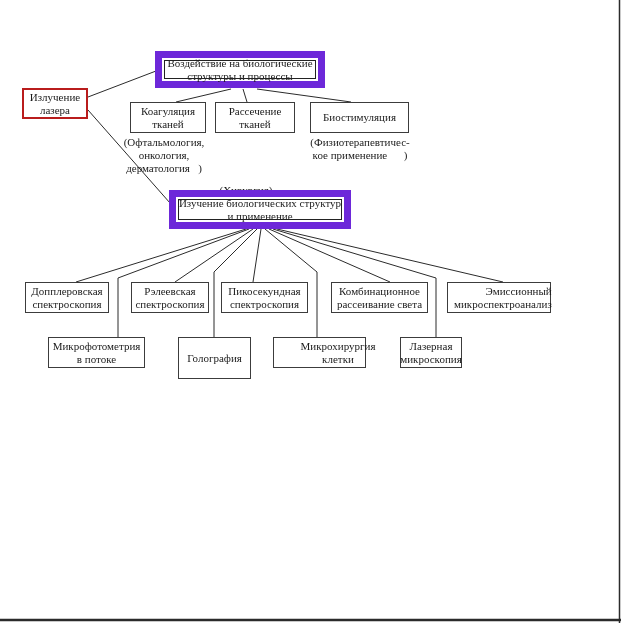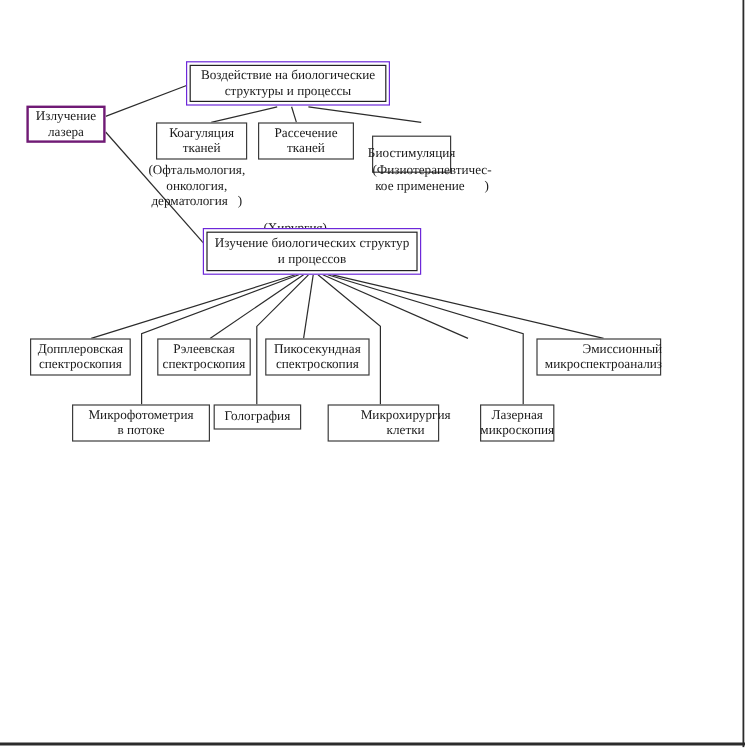--- a/index.html
+++ b/index.html
@@ -29,22 +29,22 @@
     border: 1px solid #3c3c3c;
     background: #ffffff;
     display: flex;
     align-items: center;
     justify-content: center;
     text-align: center;
     font-size: 11px;
     line-height: 1.18;
   }
   .node span { white-space: pre-wrap; display: block; }
-  .node.thick { border: 2px solid #701a75; }
-  .node.double { border: 1px solid #6d28d9; }
+  .node.thick { border: 2px solid #b91c1c; }
+  .node.double { border: 7px solid #6d28d9; }
   .node.double::before {
     content: "";
     position: absolute;
     inset: 2px;
     border: 1px solid #222222;
     pointer-events: none;
   }
   .node.left-text {
     justify-content: flex-start;
     text-align: right;
@@ -98,65 +98,69 @@
   <div class="node" style="left:130px; top:102px; width:76px; height:31px;">
     <span>Коагуляция
 тканей</span>
   </div>
 
   <div class="node" style="left:215px; top:102px; width:80px; height:31px;">
     <span>Рассечение
 тканей</span>
   </div>
 
-  <div class="node" style="left:310px; top:113px; width:66px; height:31px;font-family:Liberation Serif, serif;">
+  <div class="node" style="left:310px; top:102px; width:99px; height:31px;font-family:Liberation Serif, serif;">
     <span>Биостимуляция</span>
   </div>
 
   <div class="note" style="left:114px; top:136px; width:100px;">(Офтальмология,
 онкология,
 дерматология   )</div>
 
   <div class="note" style="left:213px; top:136px; width:66px;margin-top:48px;">(Хирургия)</div>
 
   <div class="note" style="left:298px; top:136px; width:124px;">(Физиотерапевтичес-
 кое применение      )</div>
 
   <div class="node double" style="left:169px; top:190px; width:182px; height:39px;">
     <span>Изучение биологических структур
-и процессов</span>
+и применение</span>
   </div>
 
   <div class="node" style="left:25px; top:282px; width:84px; height:31px;">
     <span>Допплеровская
 спектроскопия</span>
   </div>
 
   <div class="node" style="left:131px; top:282px; width:78px; height:31px;">
     <span>Рэлеевская
 спектроскопия</span>
   </div>
 
   <div class="node" style="left:221px; top:282px; width:87px; height:31px;">
     <span>Пикосекундная
 спектроскопия</span>
   </div>
 
+  <div class="node" style="left:331px; top:282px; width:97px; height:31px;">
+    <span>Комбинационное
+рассеивание света</span>
+  </div>
 
   <div class="node left-text" style="left:447px; top:282px; width:104px; height:31px;">
     <span>Эмиссионный
 микроспектроанализ</span>
   </div>
 
-  <div class="node" style="left:60px; top:337px; width:115px; height:31px;">
+  <div class="node" style="left:48px; top:337px; width:97px; height:31px;">
     <span>Микрофотометрия
 в потоке</span>
   </div>
 
-  <div class="node" style="left:178px; top:337px; width:73px; height:21px;">
+  <div class="node" style="left:178px; top:337px; width:73px; height:42px;">
     <span>Голография</span>
   </div>
 
   <div class="node" style="left:273px; top:337px; width:93px; height:31px;padding-left:37px;">
     <span>Микрохирургия
 клетки</span>
   </div>
 
   <div class="node" style="left:400px; top:337px; width:62px; height:31px;">
     <span>Лазерная

